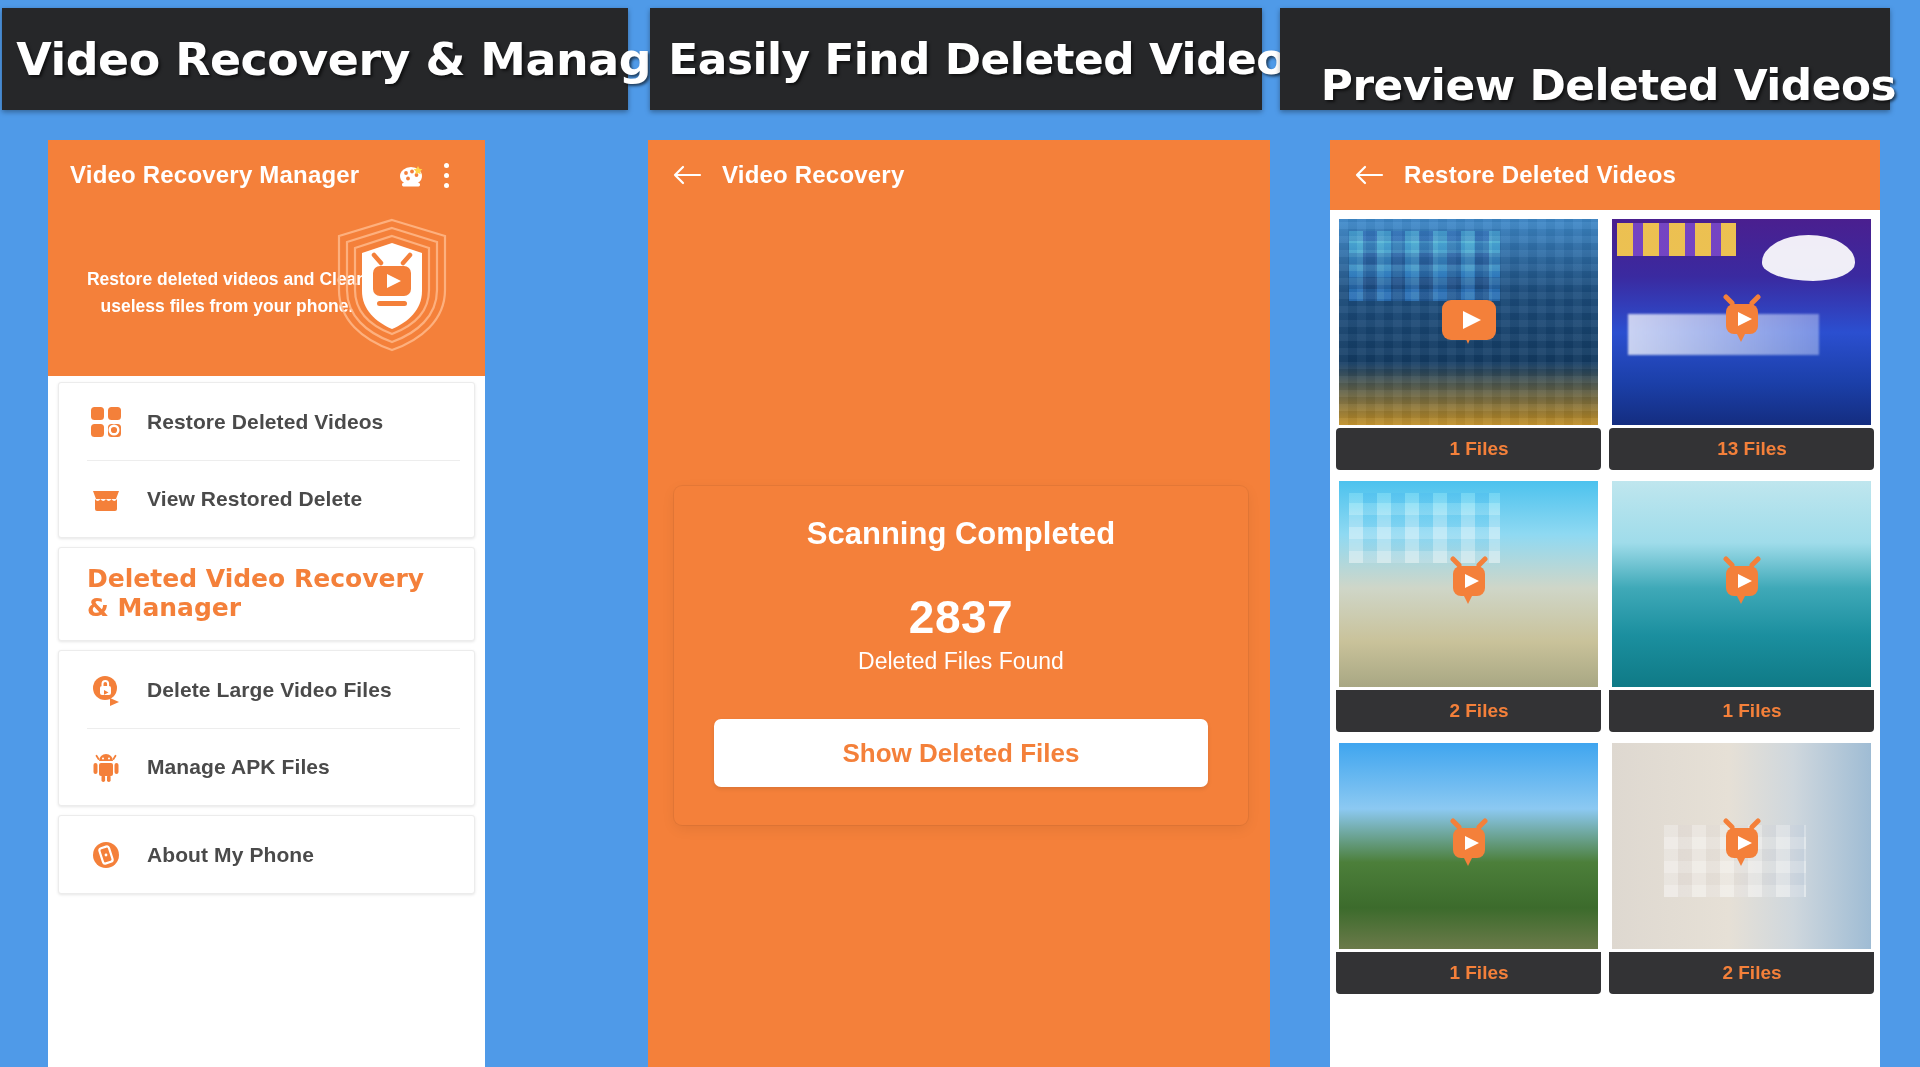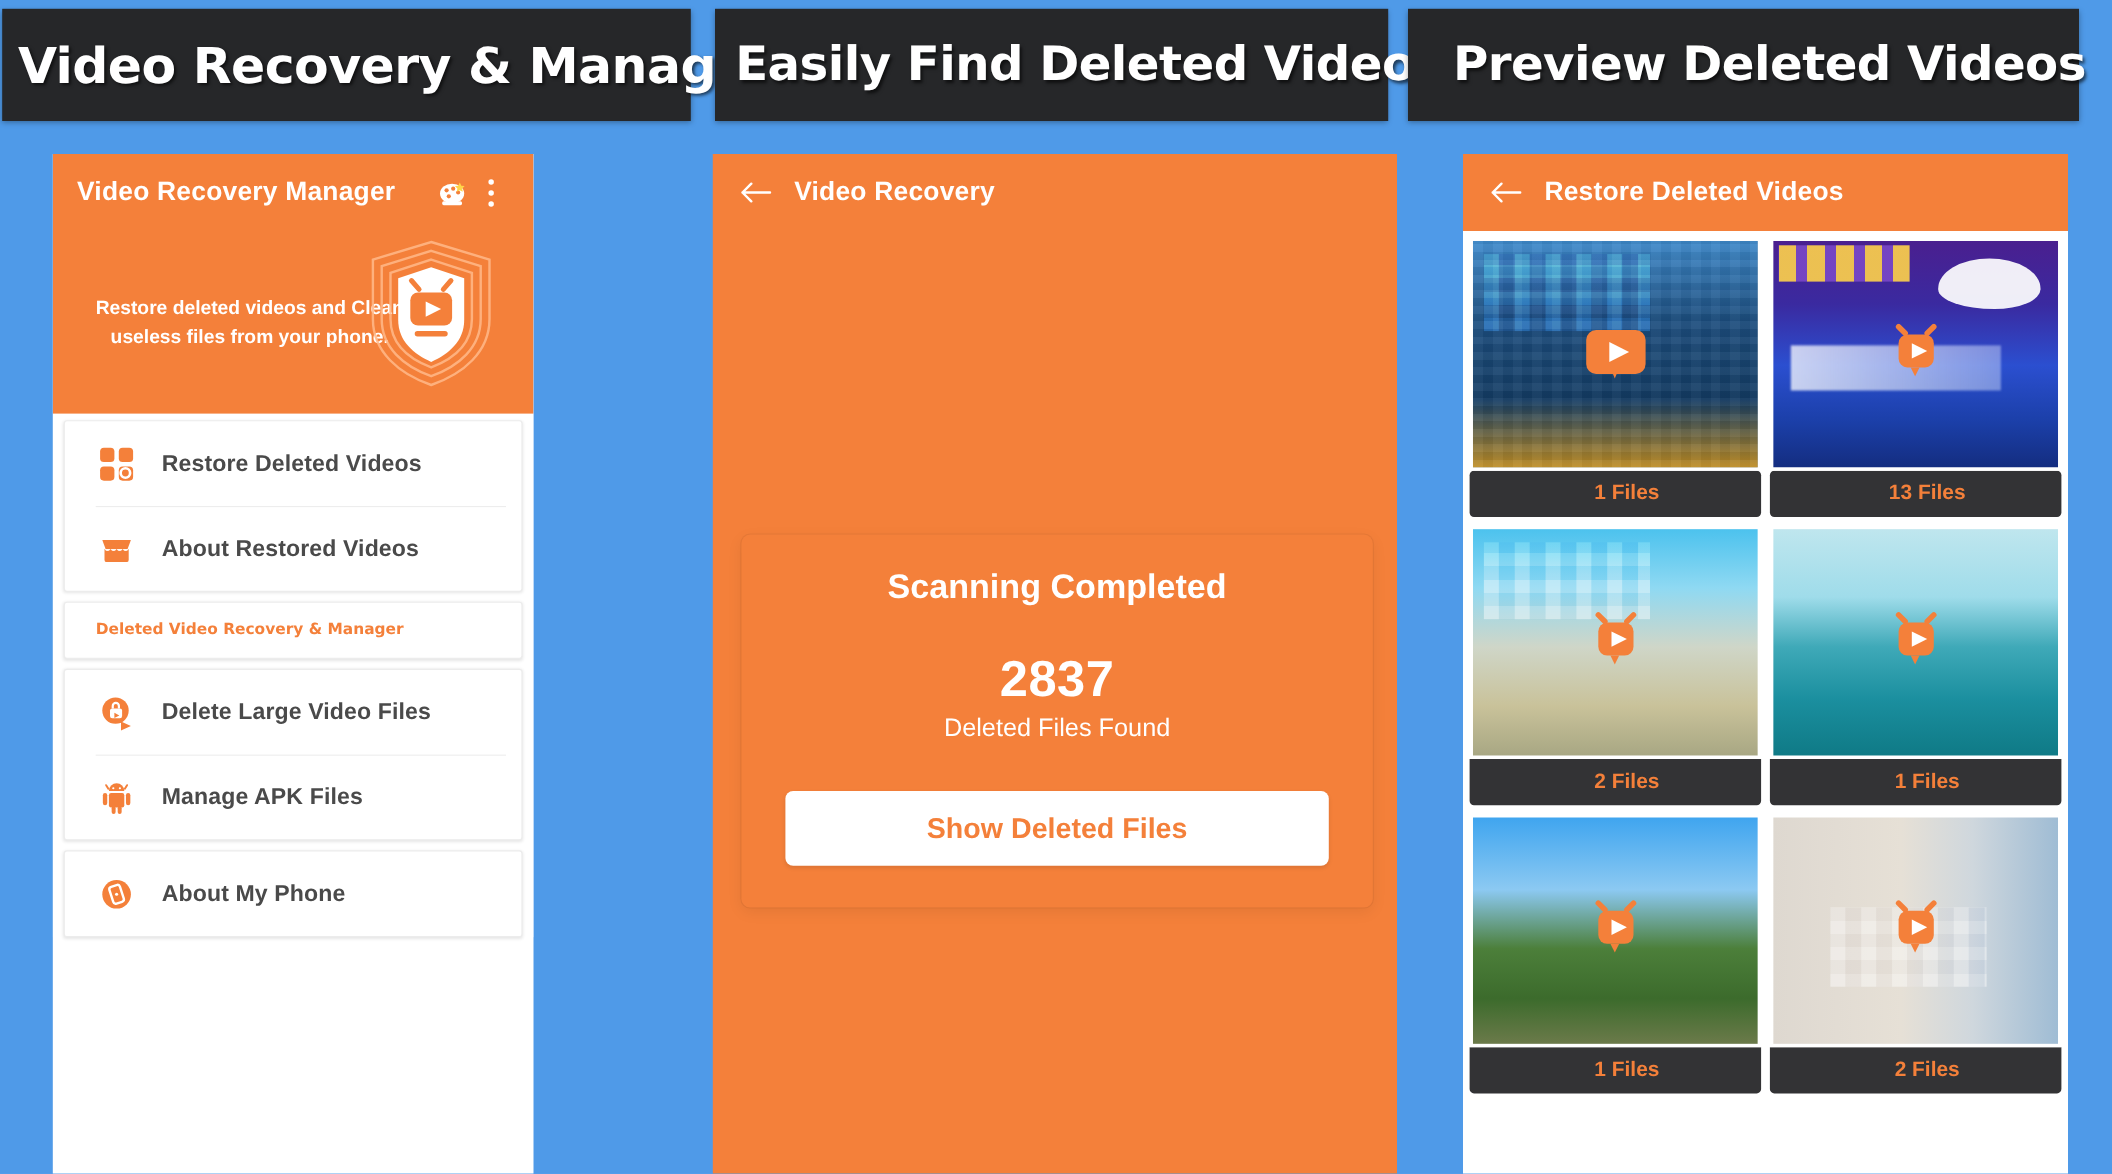--- a/index.html
+++ b/index.html
@@ -19,21 +19,21 @@
 
   
   .banner {
     position: absolute; left: 8px; right: 8px; top: 8px; height: 102px;
     background: #262729;
     display: flex; align-items: center;
     box-shadow: 0 2px 5px rgba(0,0,0,.35);
   }
   .panel.p1 .banner { left: 2px; right: 12px; }
   .panel.p2 .banner { left: 2px; right: 8px; }
-  .panel.p3 .banner { left: 2px; right: 30px; }
+  .panel.p3 .banner { left: 2px; right: 30px; align-items: flex-end; }
   .banner-text {
     color: #ffffff;
     font-family: "DejaVu Sans", sans-serif;
     font-weight: bold;
     font-size: 45px;
     letter-spacing: -0.5px;
     white-space: nowrap;
     text-shadow: 2px 2px 3px rgba(0,0,0,.6);
     padding-left: 14px;
     transform: scaleX(1.02);
@@ -102,21 +102,21 @@
     position: relative;
   }
   .row + .row::before {
     content: ""; position: absolute; left: 28px; right: 14px; top: 0;
     height: 1px; background: #ededed;
   }
   .row .ico { width: 38px; height: 38px; margin-right: 22px; flex: none; display:flex; align-items:center; justify-content:center;}
   .row .lbl { font-size: 21px; font-weight: bold; color: #4a4a4a; letter-spacing: .1px; }
   .section-card { padding: 16px 28px 18px 28px; }
   .section-title {
-    color: #f4803a; font-size: 14px; font-weight: bold;
+    color: #f4803a; font-size: 25px; font-weight: bold;
     font-family: "DejaVu Sans", sans-serif;
   }
 
   
   .scan-area { position: relative; height: calc(100% - 70px); }
   .scan-card {
     position: absolute; left: 26px; right: 22px; top: 276px;
     background: #f4803a; border-radius: 8px;
     box-shadow: 0 0 0 1px rgba(0,0,0,.05), 0 4px 14px rgba(0,0,0,.07);
     padding: 30px 40px 38px 40px; text-align: center;
@@ -281,21 +281,21 @@
             <span class="lbl">Restore Deleted Videos</span>
           </div>
           <div class="row">
             <span class="ico">
               <svg width="34" height="34" viewBox="0 0 34 34" aria-hidden="true">
                 <path d="M4 9 H30 L27 17 H7 Z" fill="#f4803a"></path>
                 <path d="M6 17 h22 v10 a2 2 0 0 1 -2 2 H8 a2 2 0 0 1 -2 -2 z" fill="#f4803a"></path>
                 <path d="M6 17 q2.7 4 5.5 0 q2.7 4 5.5 0 q2.7 4 5.5 0 q2.7 4 5.5 0" fill="#ffffff" opacity=".95"></path>
               </svg>
             </span>
-            <span class="lbl">About Restored Videos</span>
+            <span class="lbl">View Restored Delete</span>
           </div>
         </div>
 
         <div class="card section-card">
           <div class="section-title">Deleted Video Recovery &amp; Manager</div>
         </div>
 
         <div class="card">
           <div class="row">
             <span class="ico">

